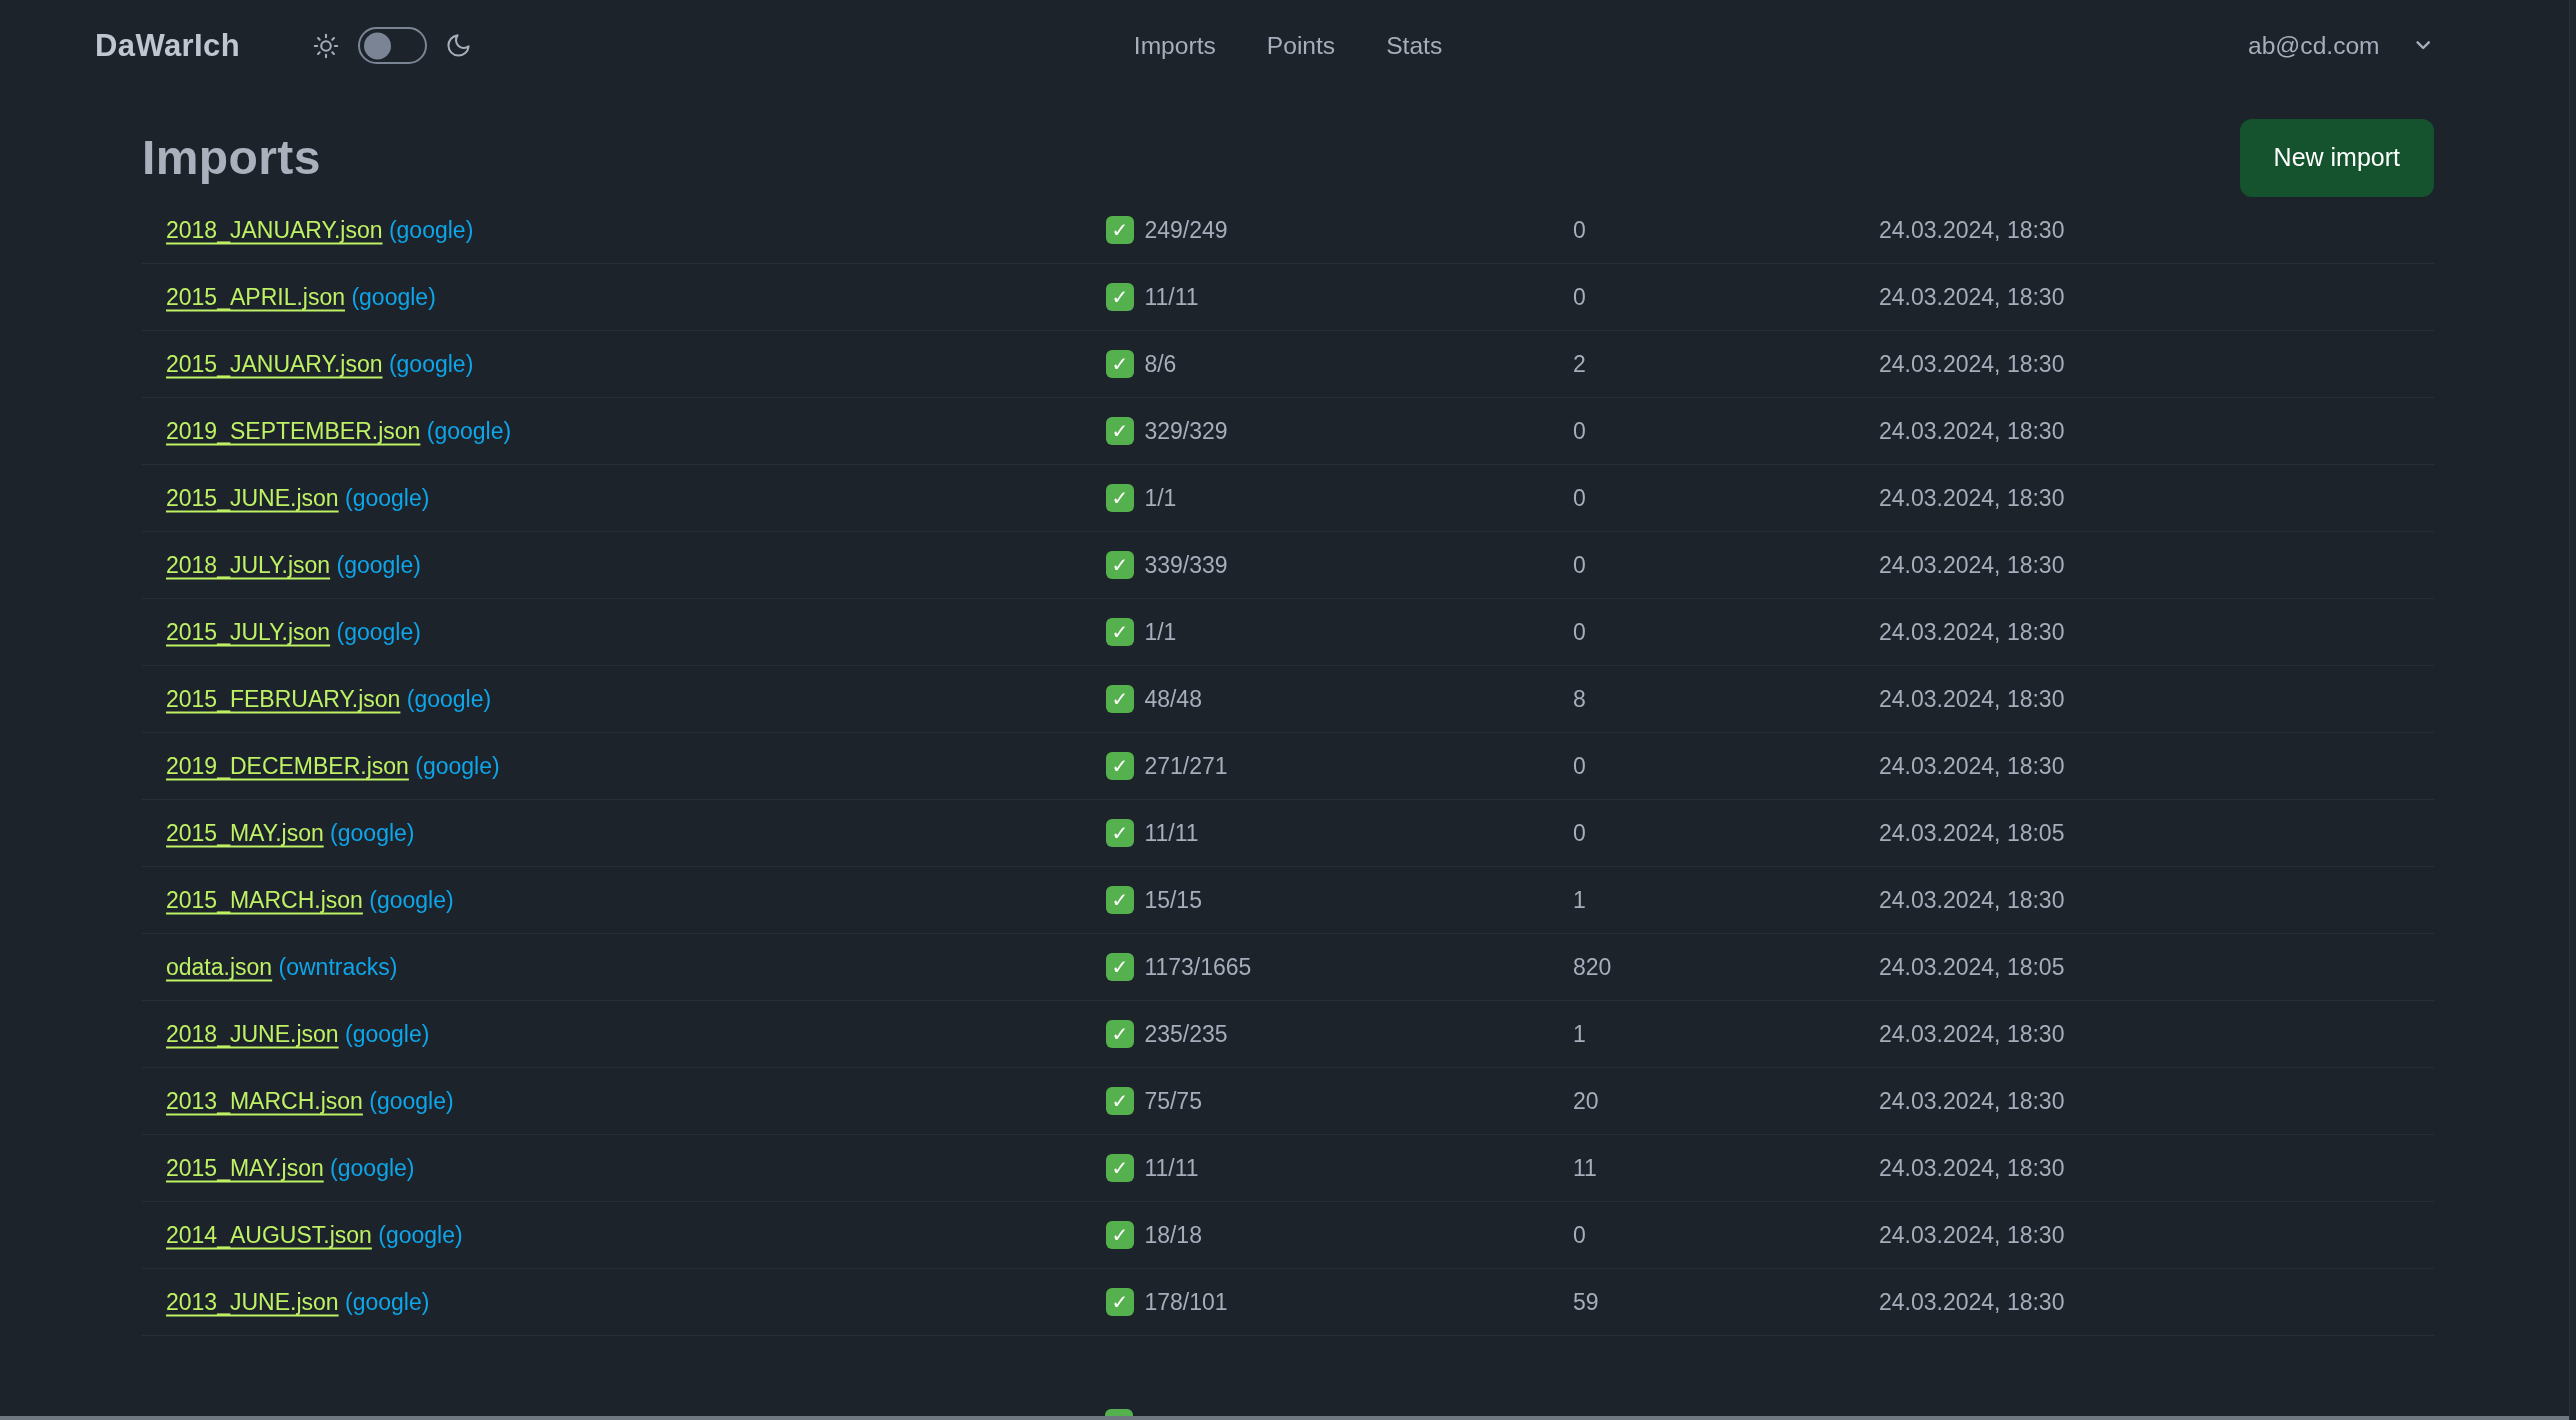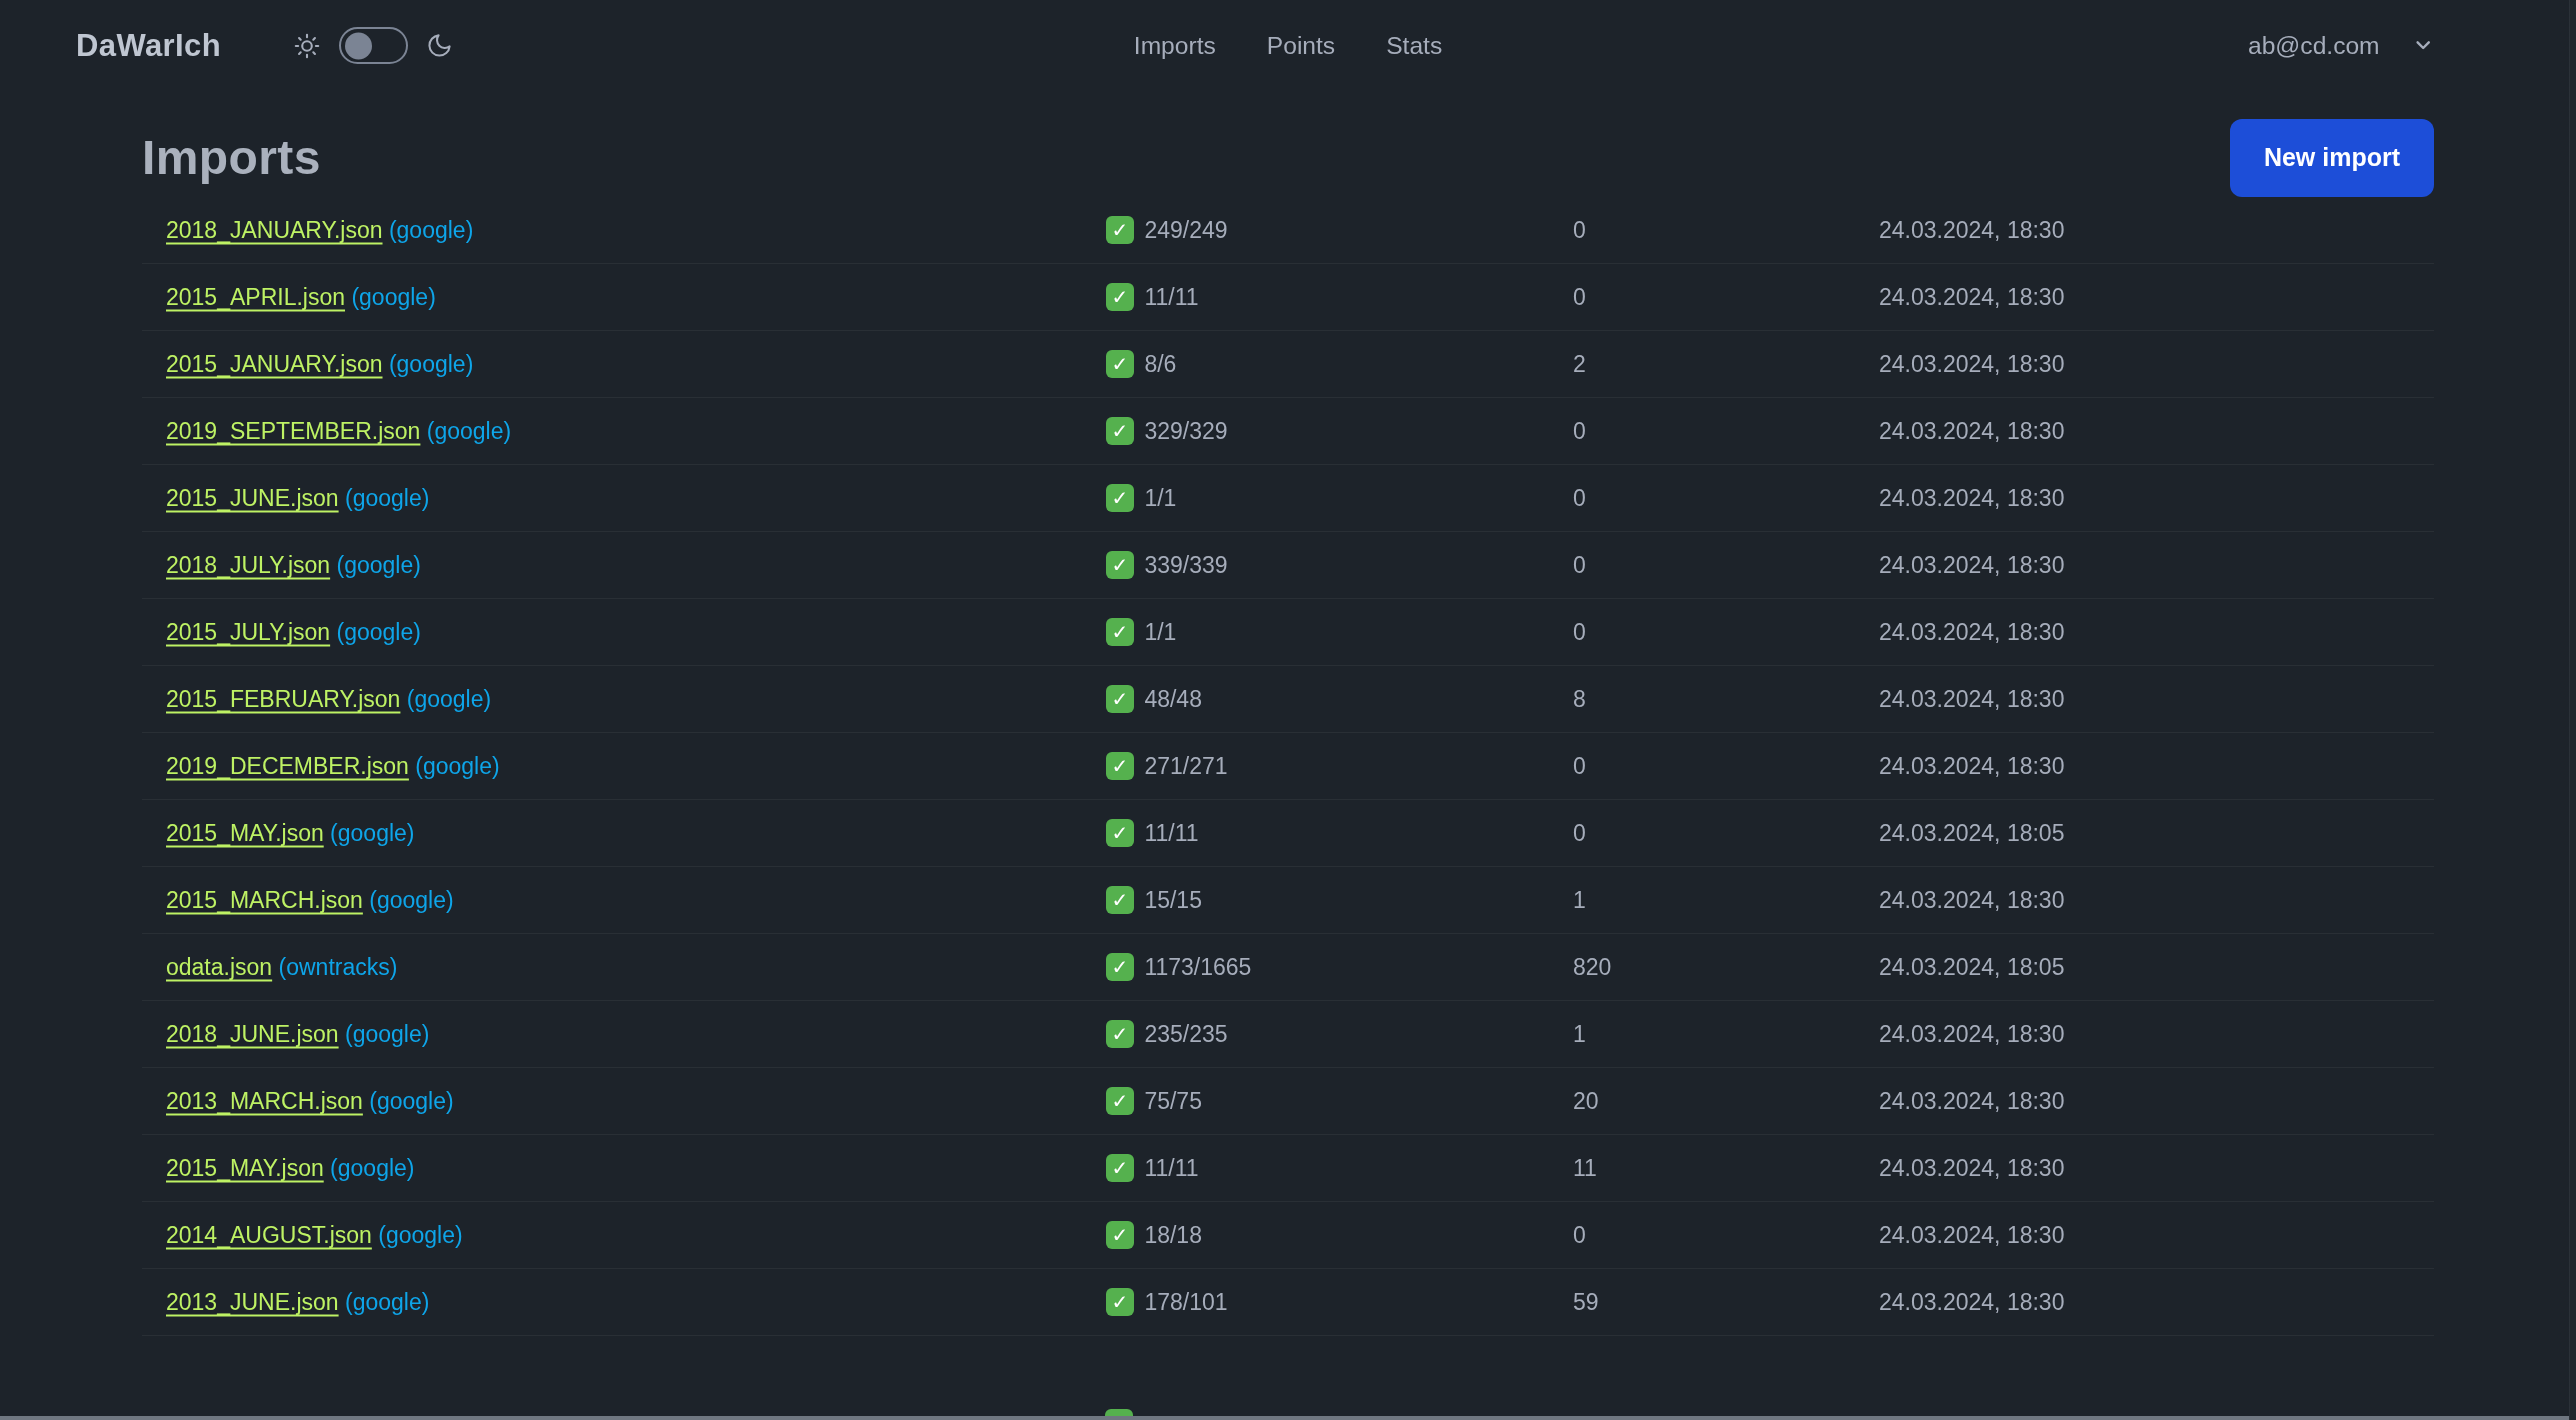--- a/index.html
+++ b/index.html
@@ -9,21 +9,21 @@
     color:#a6adbb;
     font-family:"Liberation Sans", sans-serif;
     overflow:hidden;
     position:relative;
   }
   
   .navbar {
     height:91px;
     display:flex;
     align-items:center;
-    padding:0 142px 0 76px;
+    padding:0 142px 0 95px;
     position:relative;
   }
   .brand {
     font-size:31px;
     font-weight:700;
     color:#bfc6d1;
     text-decoration:none;
     letter-spacing:0.4px;
     cursor:pointer;
   }
@@ -55,28 +55,28 @@
     margin-left:auto;
     display:flex; align-items:center; gap:32px;
     font-size:24.6px;
     cursor:pointer;
   }
   
   main { padding:27px 142px 0 142px; }
   .page-head { display:flex; justify-content:space-between; align-items:center; height:79px; }
   h1.page-title { font-size:48px; font-weight:800; color:#aab1bd; letter-spacing:0.4px; }
   .btn-primary {
-    background:#1d4ed8;
+    background:#14532d;
     color:#ffffff;
     border:none;
     border-radius:12px;
     height:78px;
     padding:0 34px;
     font-size:25px;
-    font-weight:700;
+    font-weight:400;
     font-family:"Liberation Sans", sans-serif;
     cursor:pointer;
     text-align:right;
   }
   
   .table { width:100%; }
   .thead {
     position:relative;
     height:46px;
     margin-top:9px;

